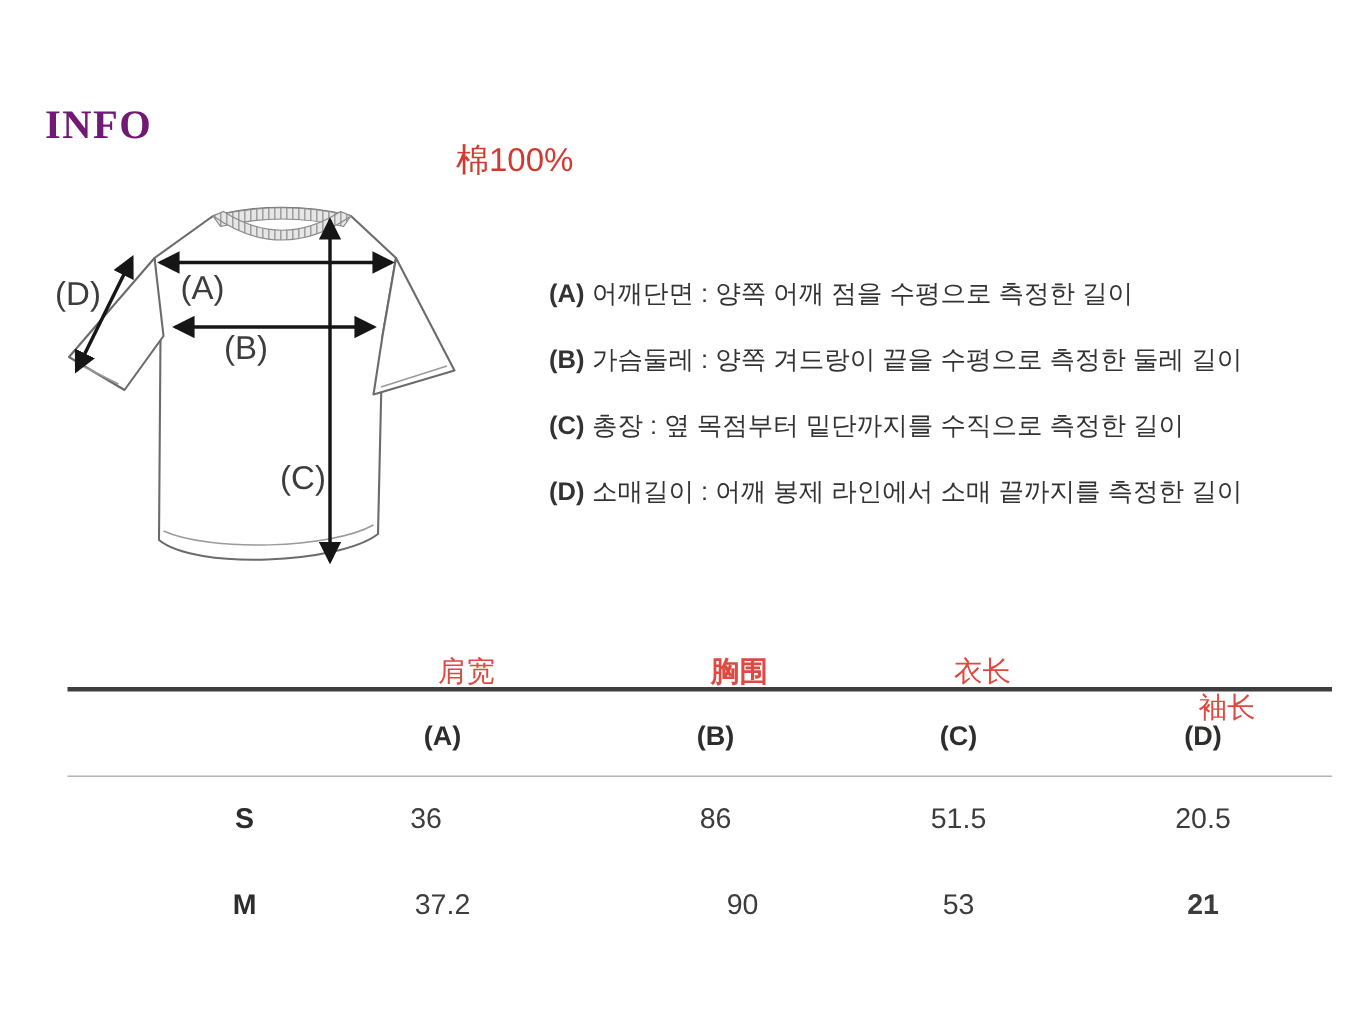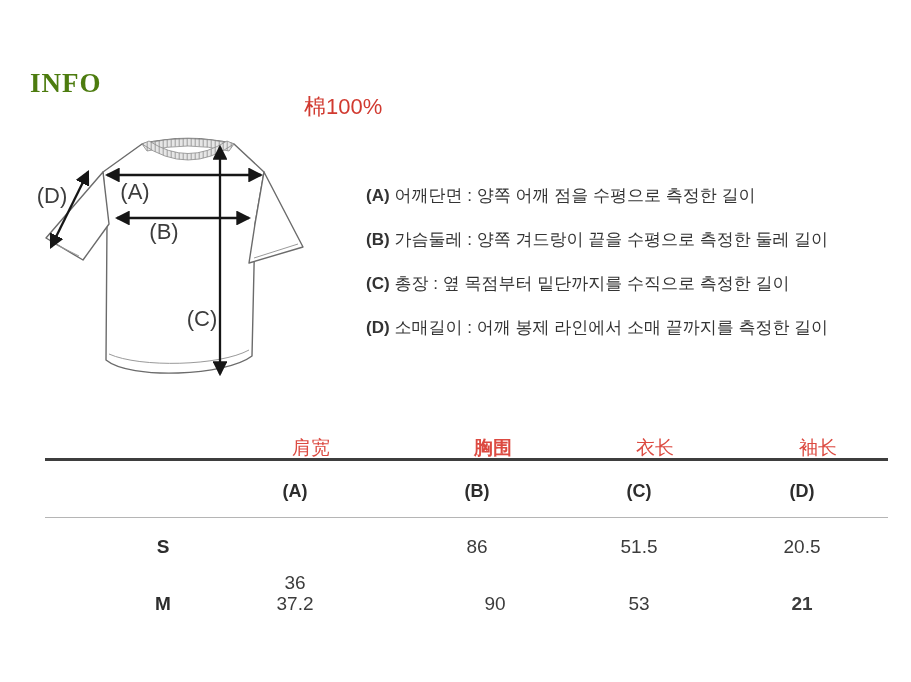--- a/index.html
+++ b/index.html
@@ -3,21 +3,21 @@
 <meta charset="utf-8">
 <style>
   html,body{margin:0;padding:0;background:#ffffff;}
   .page{
     position:relative;width:911px;height:682px;background:#ffffff;
     font-family:"Liberation Sans",sans-serif;overflow:hidden;
   }
   .info-title{
     position:absolute;left:30px;top:68px;
     font-family:"Liberation Serif",serif;font-weight:bold;
-    font-size:27px;color:#4d7c0f;letter-spacing:1px;
+    font-size:27px;color:#701a75;letter-spacing:1px;
   }
   .material{
     position:absolute;left:304px;top:92px;
     font-size:22px;color:#d13a30;font-weight:500;
   }
   .diagram-wrap{position:absolute;left:30px;top:128px;width:300px;height:266px;}
   .desc{position:absolute;left:366px;top:174px;color:#333;}
   .desc-line{height:44px;line-height:44px;font-size:17px;white-space:nowrap;}
   .desc-prefix{font-weight:bold;margin-right:5px;}
   .rule-thick{position:absolute;left:45px;top:458px;width:843px;height:3px;background:#3e3e3e;}
@@ -88,33 +88,33 @@
     <div class="desc-line">
       <span class="desc-prefix">(D)</span><span>소매길이 : 어깨 봉제 라인에서 소매 끝까지를 측정한 길이</span>
     </div>
   </div>
 
   <div>
 
     <span class="cell th-cn" style="left:295px;top:448px;">肩宽</span>
     <span class="cell th-cn" style="left:477px;top:448px;font-weight:bold;">胸围</span>
     <span class="cell th-cn" style="left:639px;top:448px;">衣长</span>
-    <span class="cell th-cn" style="left:802px;top:448px;">袖长</span>
+    <span class="cell th-cn" style="left:802px;top:472px;">袖长</span>
 
     <div class="rule-thick"></div>
 
     <span class="cell th-letter" style="left:295px;top:491px;">(A)</span>
     <span class="cell th-letter" style="left:477px;top:491px;">(B)</span>
     <span class="cell th-letter" style="left:639px;top:491px;">(C)</span>
     <span class="cell th-letter" style="left:802px;top:491px;">(D)</span>
 
     <div class="rule-thin"></div>
 
     <span class="cell size-label" style="left:163px;top:547px;">S</span>
-    <span class="cell val" style="left:295px;top:547px;margin-top:36px;">36</span>
+    <span class="cell val" style="left:284px;top:547px;">36</span>
     <span class="cell val" style="left:477px;top:547px;">86</span>
     <span class="cell val" style="left:639px;top:547px;">51.5</span>
     <span class="cell val" style="left:802px;top:547px;">20.5</span>
 
     <span class="cell size-label" style="left:163px;top:604px;">M</span>
     <span class="cell val" style="left:295px;top:604px;">37.2</span>
     <span class="cell val" style="left:495px;top:604px;">90</span>
     <span class="cell val" style="left:639px;top:604px;">53</span>
     <span class="cell val" style="left:802px;top:604px;font-weight:bold;">21</span>
   </div>

